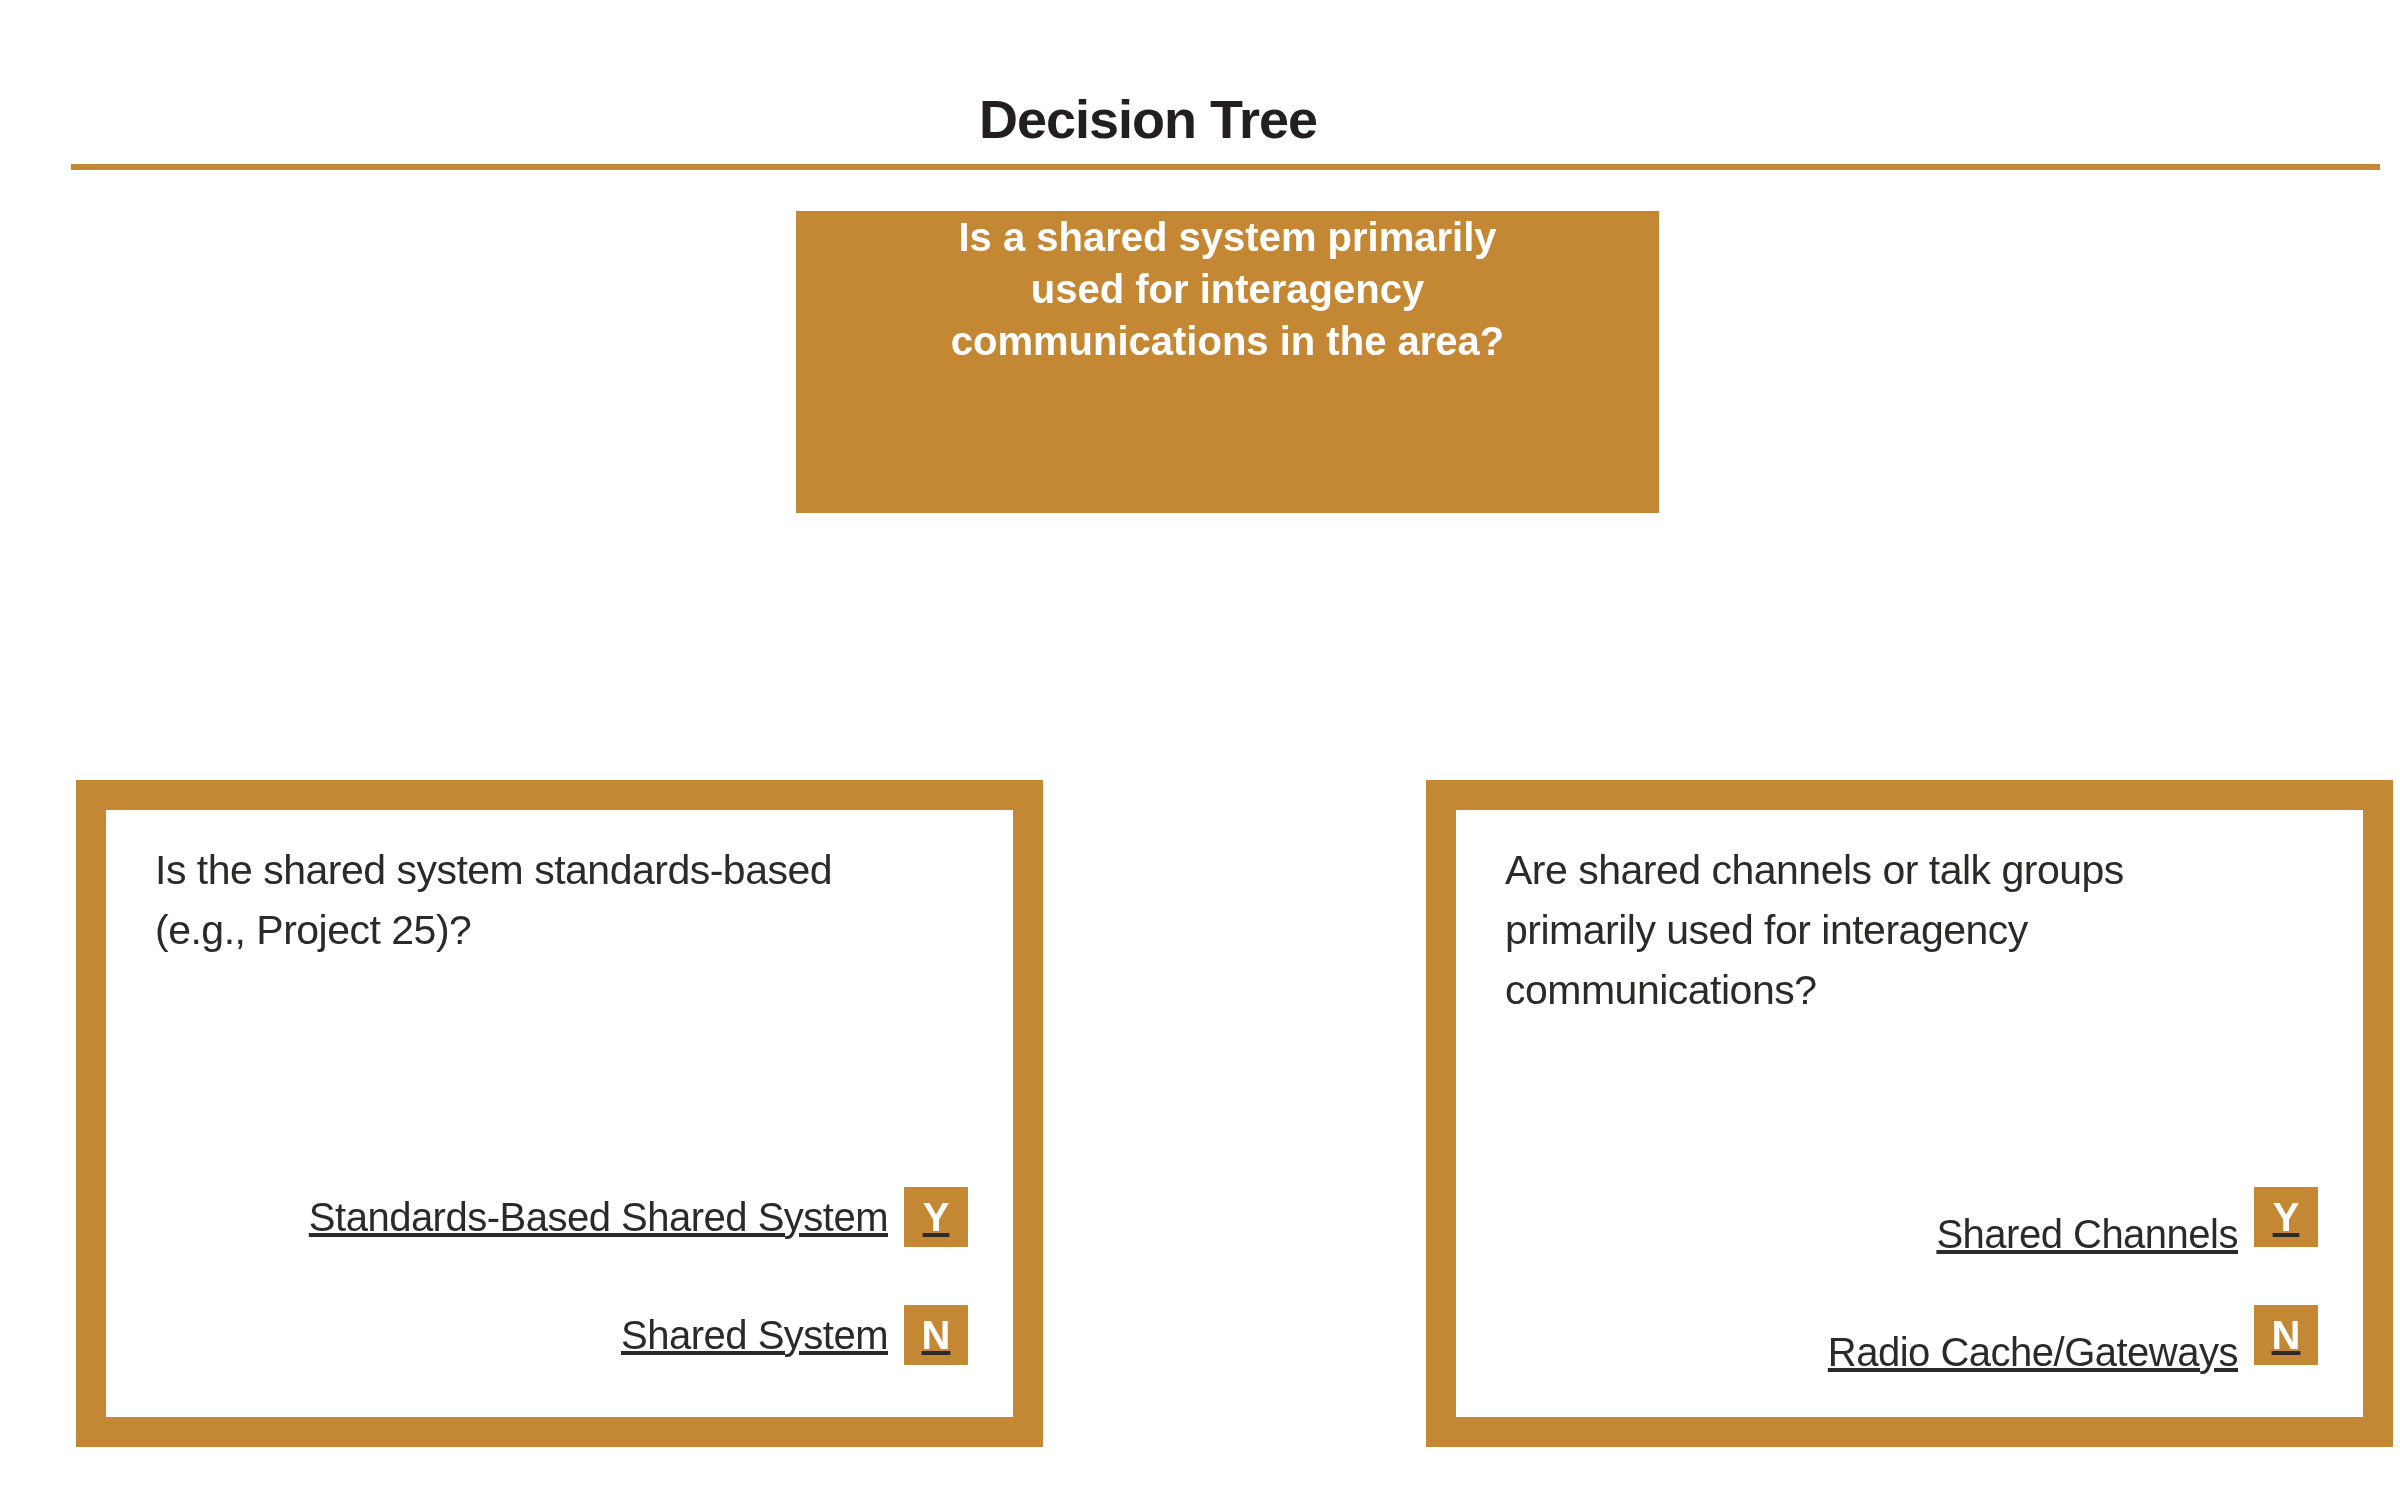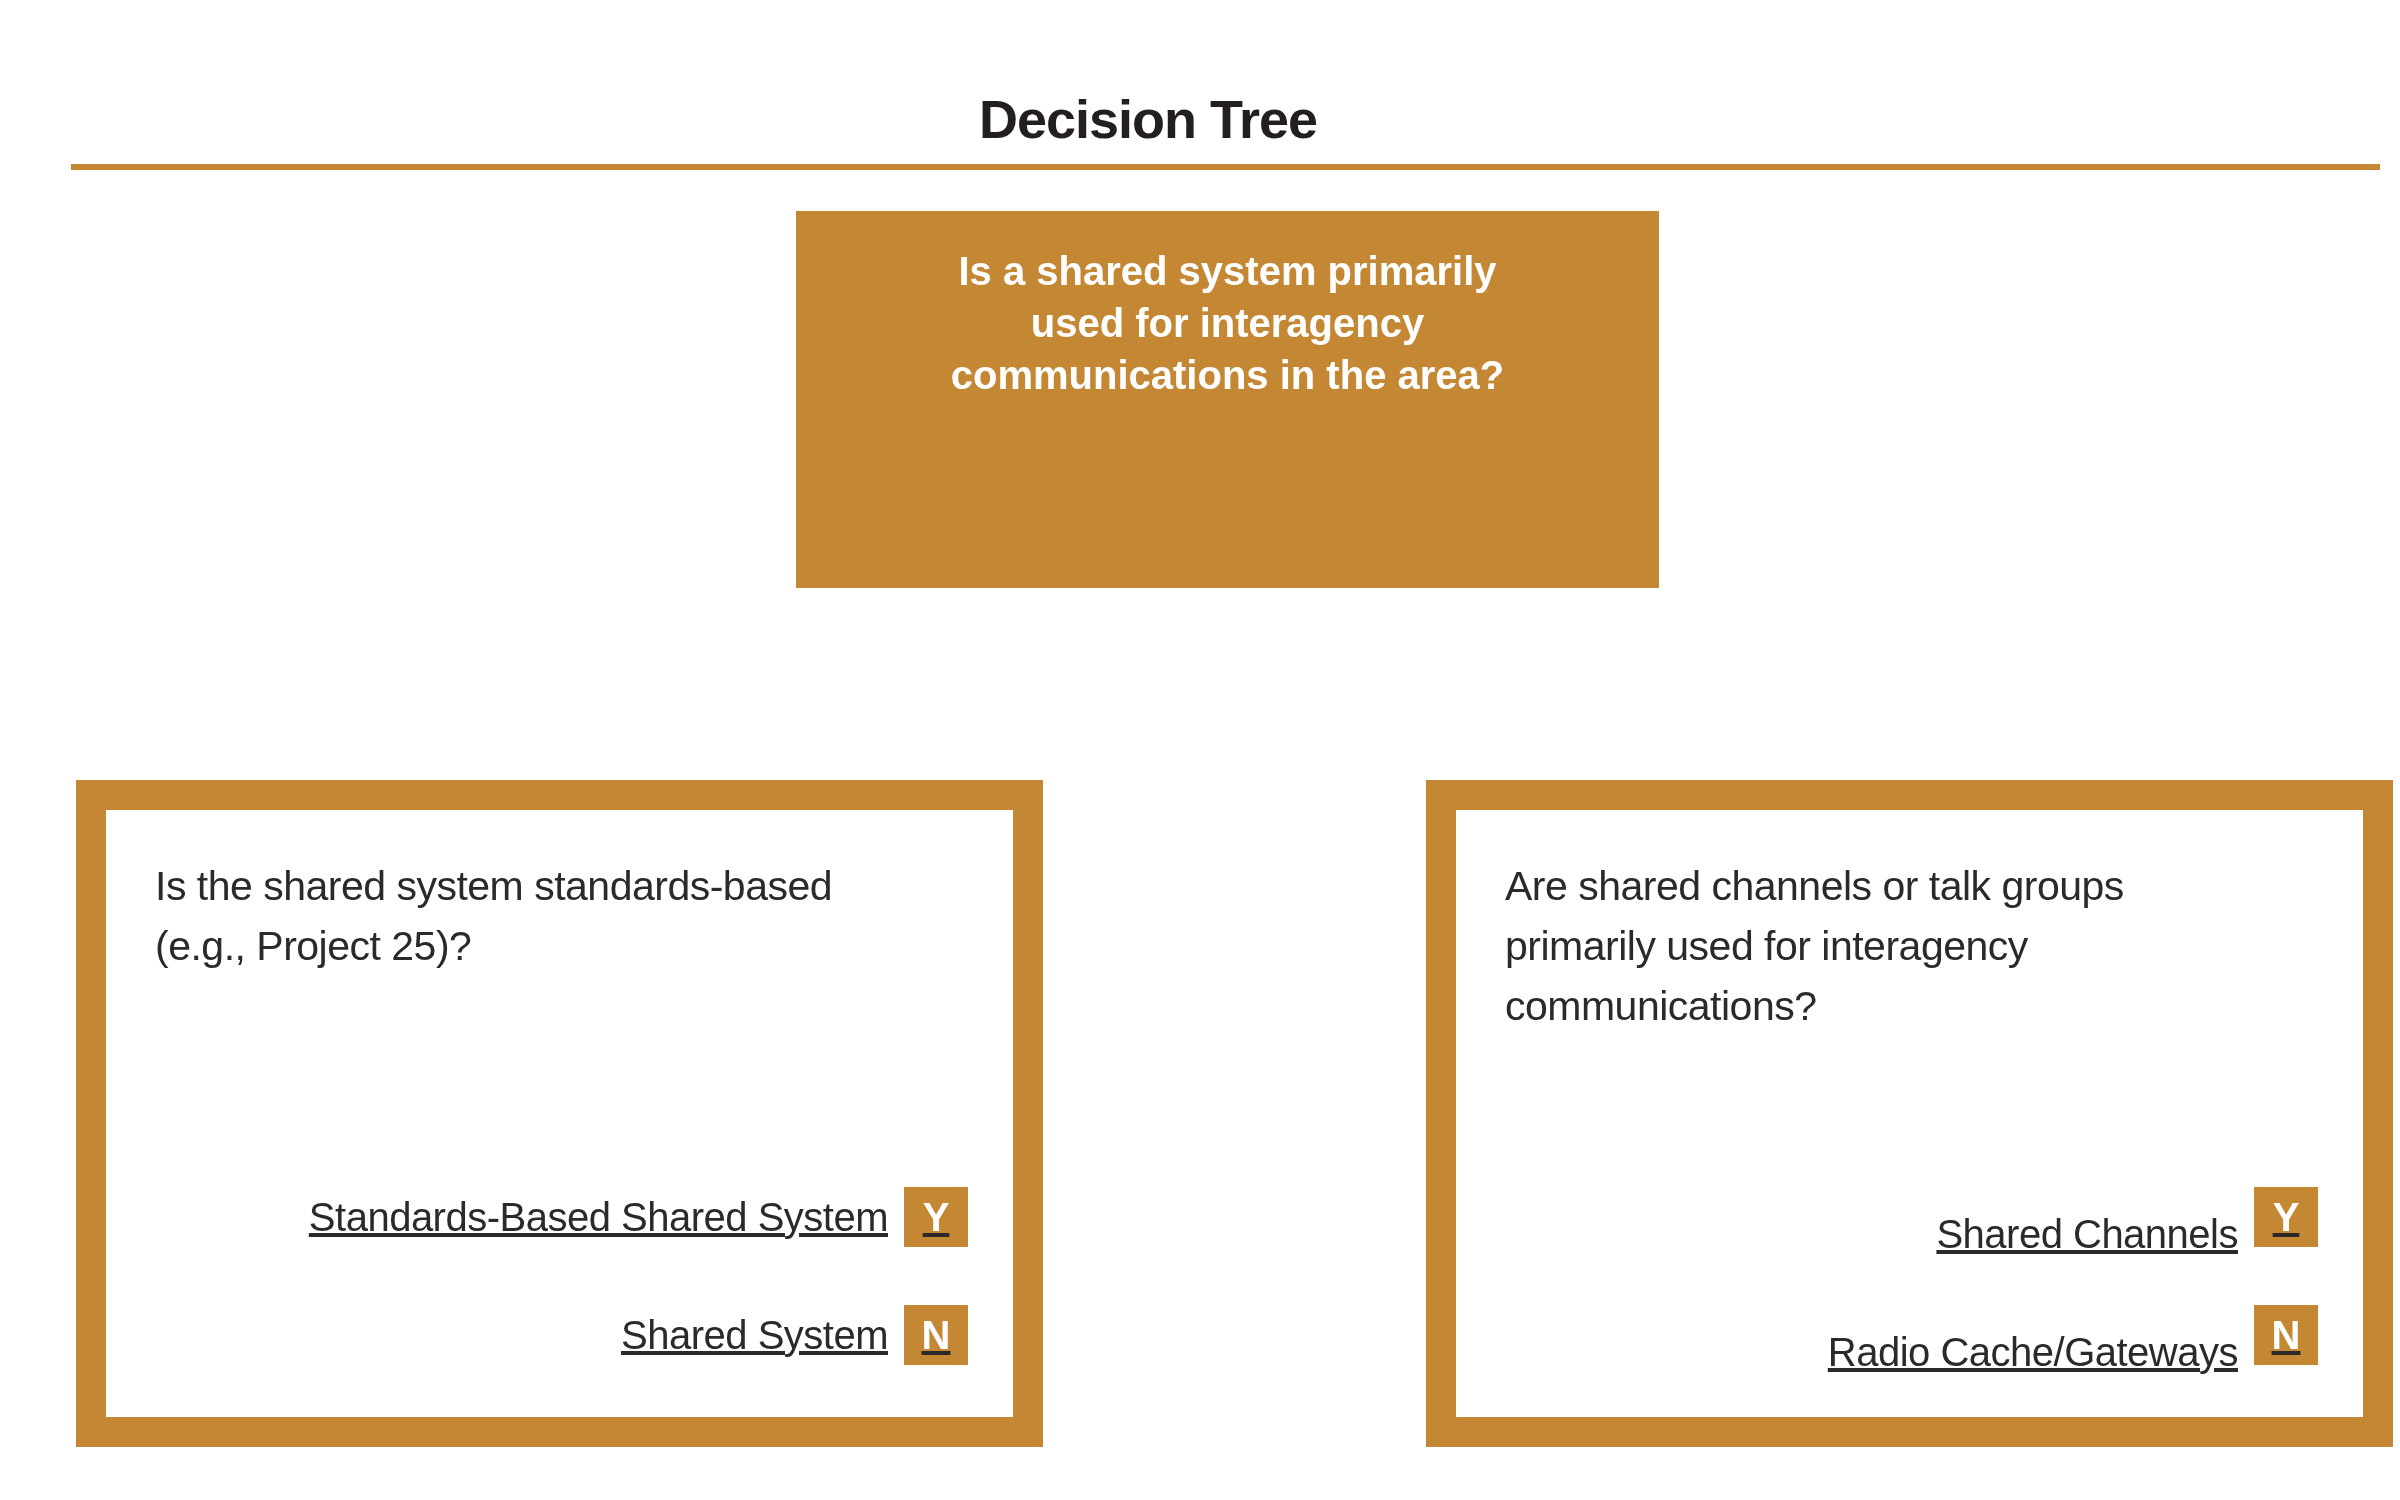--- a/index.html
+++ b/index.html
@@ -33,24 +33,23 @@
     width: 2309px;
     height: 6px;
     background: #c48834;
   }
 
   .root-box {
     position: absolute;
     left: 768px;
     top: 211px;
     width: 863px;
-    height: 377px;
+    height: 302px;
     background: #c48834;
     box-sizing: border-box;
-    padding-top: 34px;
     text-align: center;
   }
   .root-box .q {
     color: #ffffff;
     font-weight: bold;
     font-size: 40px;
     line-height: 52px;
     white-space: pre-line;
   }
 
@@ -80,21 +79,21 @@
   .leaf-box {
     position: absolute;
     top: 780px;
     width: 967px;
     height: 667px;
     box-sizing: border-box;
     border: 30px solid #c48834;
     background: #ffffff;
     display: flex;
     flex-direction: column;
-    padding: 46px 45px 52px 49px;
+    padding: 30px 45px 52px 49px;
   }
   .leaf-box.left  { left: 48px; }
   .leaf-box.right { left: 1398px; }
 
   .leaf-box .q {
     font-size: 41px;
     line-height: 60px;
     color: #2b2a29;
     white-space: pre-line;
     letter-spacing: -0.5px;

